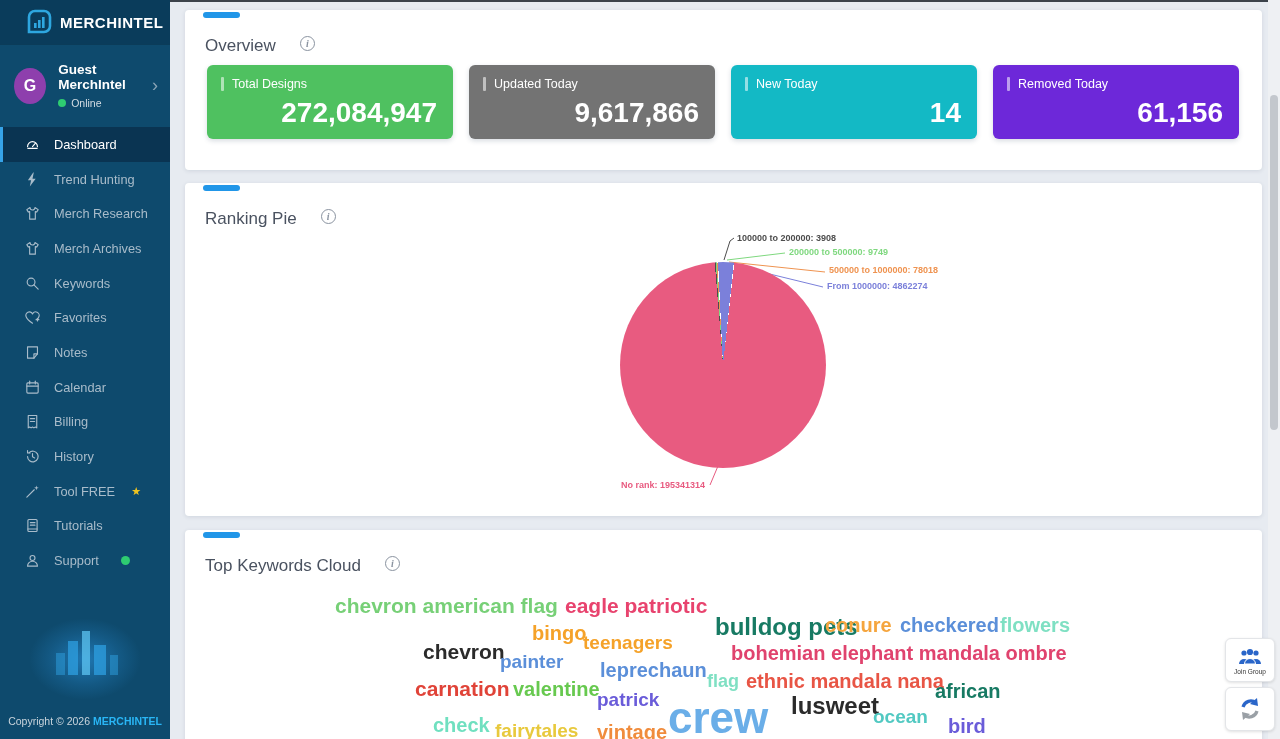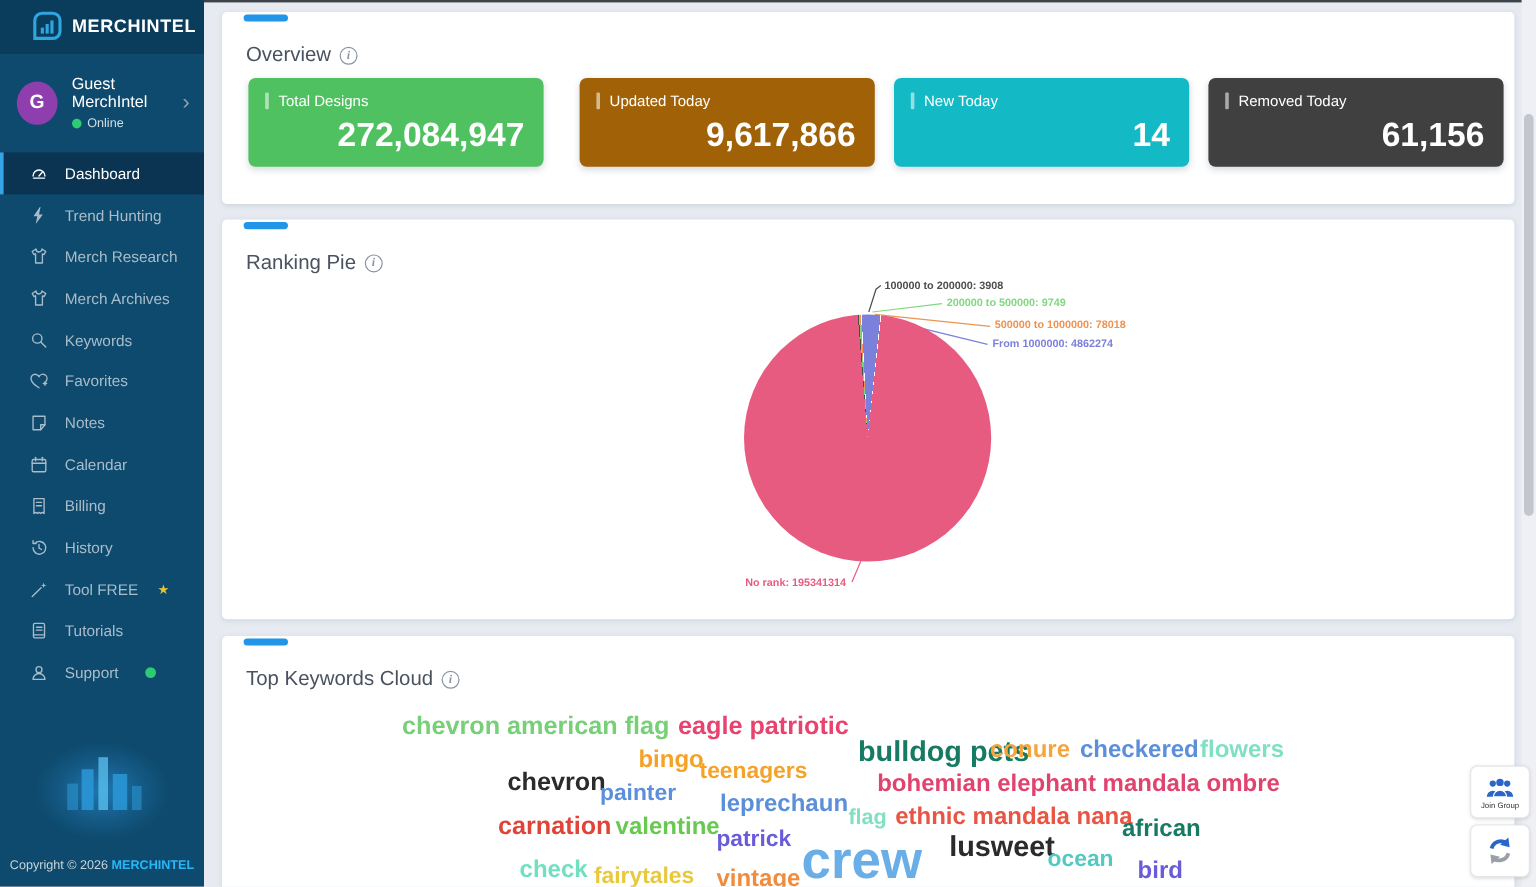--- a/index.html
+++ b/index.html
@@ -12,21 +12,21 @@
     background:#0e4a6d; overflow:hidden; }
   .brandbar { height:44px; background:#0a3c5b; display:flex; align-items:center;
     padding-left:26px; gap:8px; box-shadow:0 1px 0 rgba(0,0,0,.18); }
   .brand-logo { width:26px; height:26px; }
   .brand-name { color:#fff; font-size:15px; font-weight:bold; letter-spacing:.5px; }
 
   .userrow { position:relative; padding:18px 14px 16px 14px; display:flex; align-items:center; }
   .avatar { width:36px; height:36px; border-radius:50%; background:#8e3fad; color:#fff;
     display:flex; align-items:center; justify-content:center; font-size:16px; font-weight:bold; }
   .userinfo { margin-left:12px; }
-  .username { color:#fff; font-size:13.5px; font-weight:normal; }
+  .username { color:#fff; font-size:13.5px; font-weight:bold; }
   .online { display:flex; align-items:center; gap:5px; margin-top:5px; }
   .online .dot { width:8px; height:8px; border-radius:50%; background:#2ecc71; }
   .online .txt { color:#d4dde4; font-size:10.5px; }
   .user-chevron { position:absolute; right:12px; top:50%; transform:translateY(-50%);
     color:#8aa4b6; font-size:18px; }
 
   .nav { margin-top:2px; }
   .nav-item { height:34.7px; display:flex; align-items:center; padding-left:23px;
     color:#a9bcca; cursor:pointer; position:relative; }
   .nav-item .ni-icon { width:18px; height:18px; display:flex; align-items:center;
@@ -52,21 +52,21 @@
   .copyright { position:absolute; bottom:12px; width:100%; text-align:center; font-size:10.5px;
     color:#c9d4dc; }
   .copyright b { color:#29b6f6; }
 
   
   .topstrip { position:absolute; left:170px; top:0; width:1110px; height:2px; background:#3c434b; }
   .panel { position:absolute; left:185px; width:1077px; background:#fff; border-radius:4px;
     box-shadow:0 1px 4px rgba(40,60,90,.12); }
   .panel .pill { position:absolute; left:18px; top:2px; width:37px; height:6px;
     border-radius:3px; }
-  .panel-title { display:flex; align-items:center; gap:7px; padding:26px 0 0 20px;
+  .panel-title { display:flex; gap:24px; padding:26px 0 0 20px;
     font-size:17px; color:#4a5260; }
   .info-ic { width:15px; height:15px; border:1.4px solid #8a93a0; border-radius:50%;
     color:#8a93a0; font-size:10px; display:flex; align-items:center; justify-content:center;
     font-family:"Liberation Serif", serif; font-style:italic; font-weight:bold; }
 
   #panel-overview { top:10px; height:160px; }
   .cards { position:absolute; left:22px; top:55px; display:flex; gap:16px; }
   .stat-card { width:246px; height:74px; border-radius:6px; position:relative; color:#fff;
     box-shadow:0 2px 5px rgba(40,60,90,.18); }
   .stat-label { position:absolute; left:14px; top:12px; display:flex; align-items:center; gap:8px;
@@ -273,35 +273,35 @@
       <span class="info-ic">i</span>
     </div>
     <div class="cards" id="cards">
         <div class="stat-card" style="background: rgb(79, 193, 96);">
           <div class="stat-label">
             <span class="lbar"></span>
             <span>Total Designs</span>
           </div>
           <div class="stat-value">272,084,947</div>
         </div>
-        <div class="stat-card" style="background: #a16207; margin-left: 14px;">
+        <div class="stat-card" style="background: #737373;">
           <div class="stat-label">
             <span class="lbar"></span>
             <span>Updated Today</span>
           </div>
           <div class="stat-value">9,617,866</div>
         </div>
         <div class="stat-card" style="background: rgb(19, 185, 197);">
           <div class="stat-label">
             <span class="lbar"></span>
             <span>New Today</span>
           </div>
           <div class="stat-value">14</div>
         </div>
-        <div class="stat-card" style="background: #404040;">
+        <div class="stat-card" style="background: #6d28d9;">
           <div class="stat-label">
             <span class="lbar"></span>
             <span>Removed Today</span>
           </div>
           <div class="stat-value">61,156</div>
         </div>
       </div>
   </div>
 
   <div class="panel" id="panel-pie">

